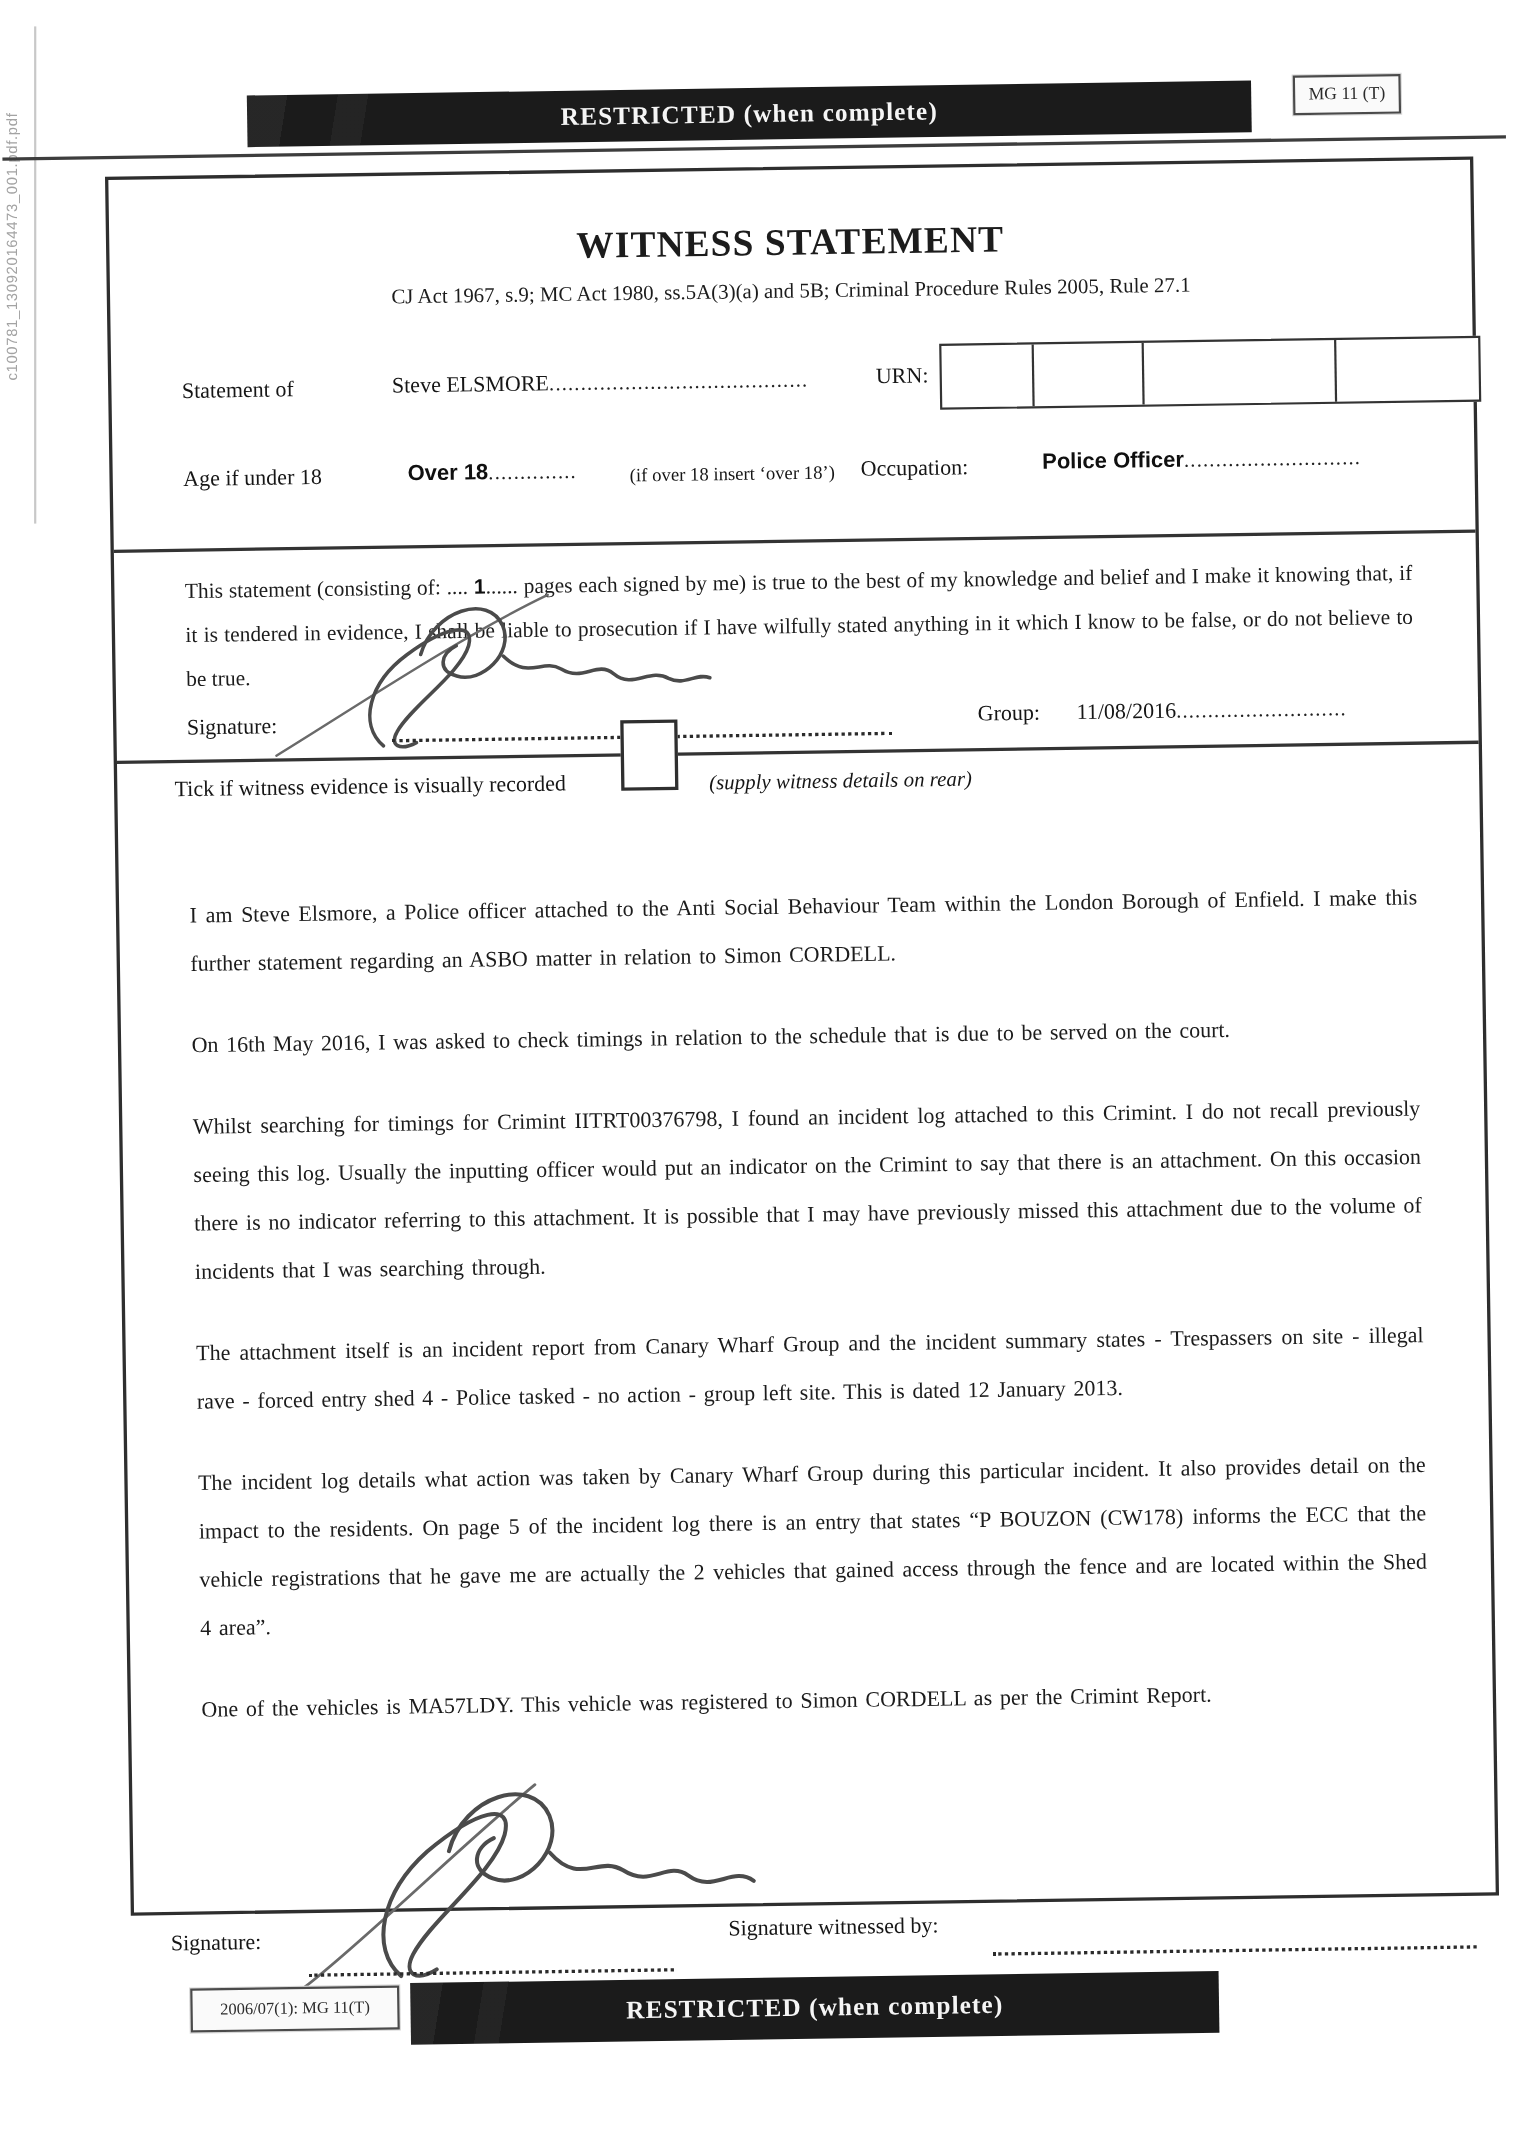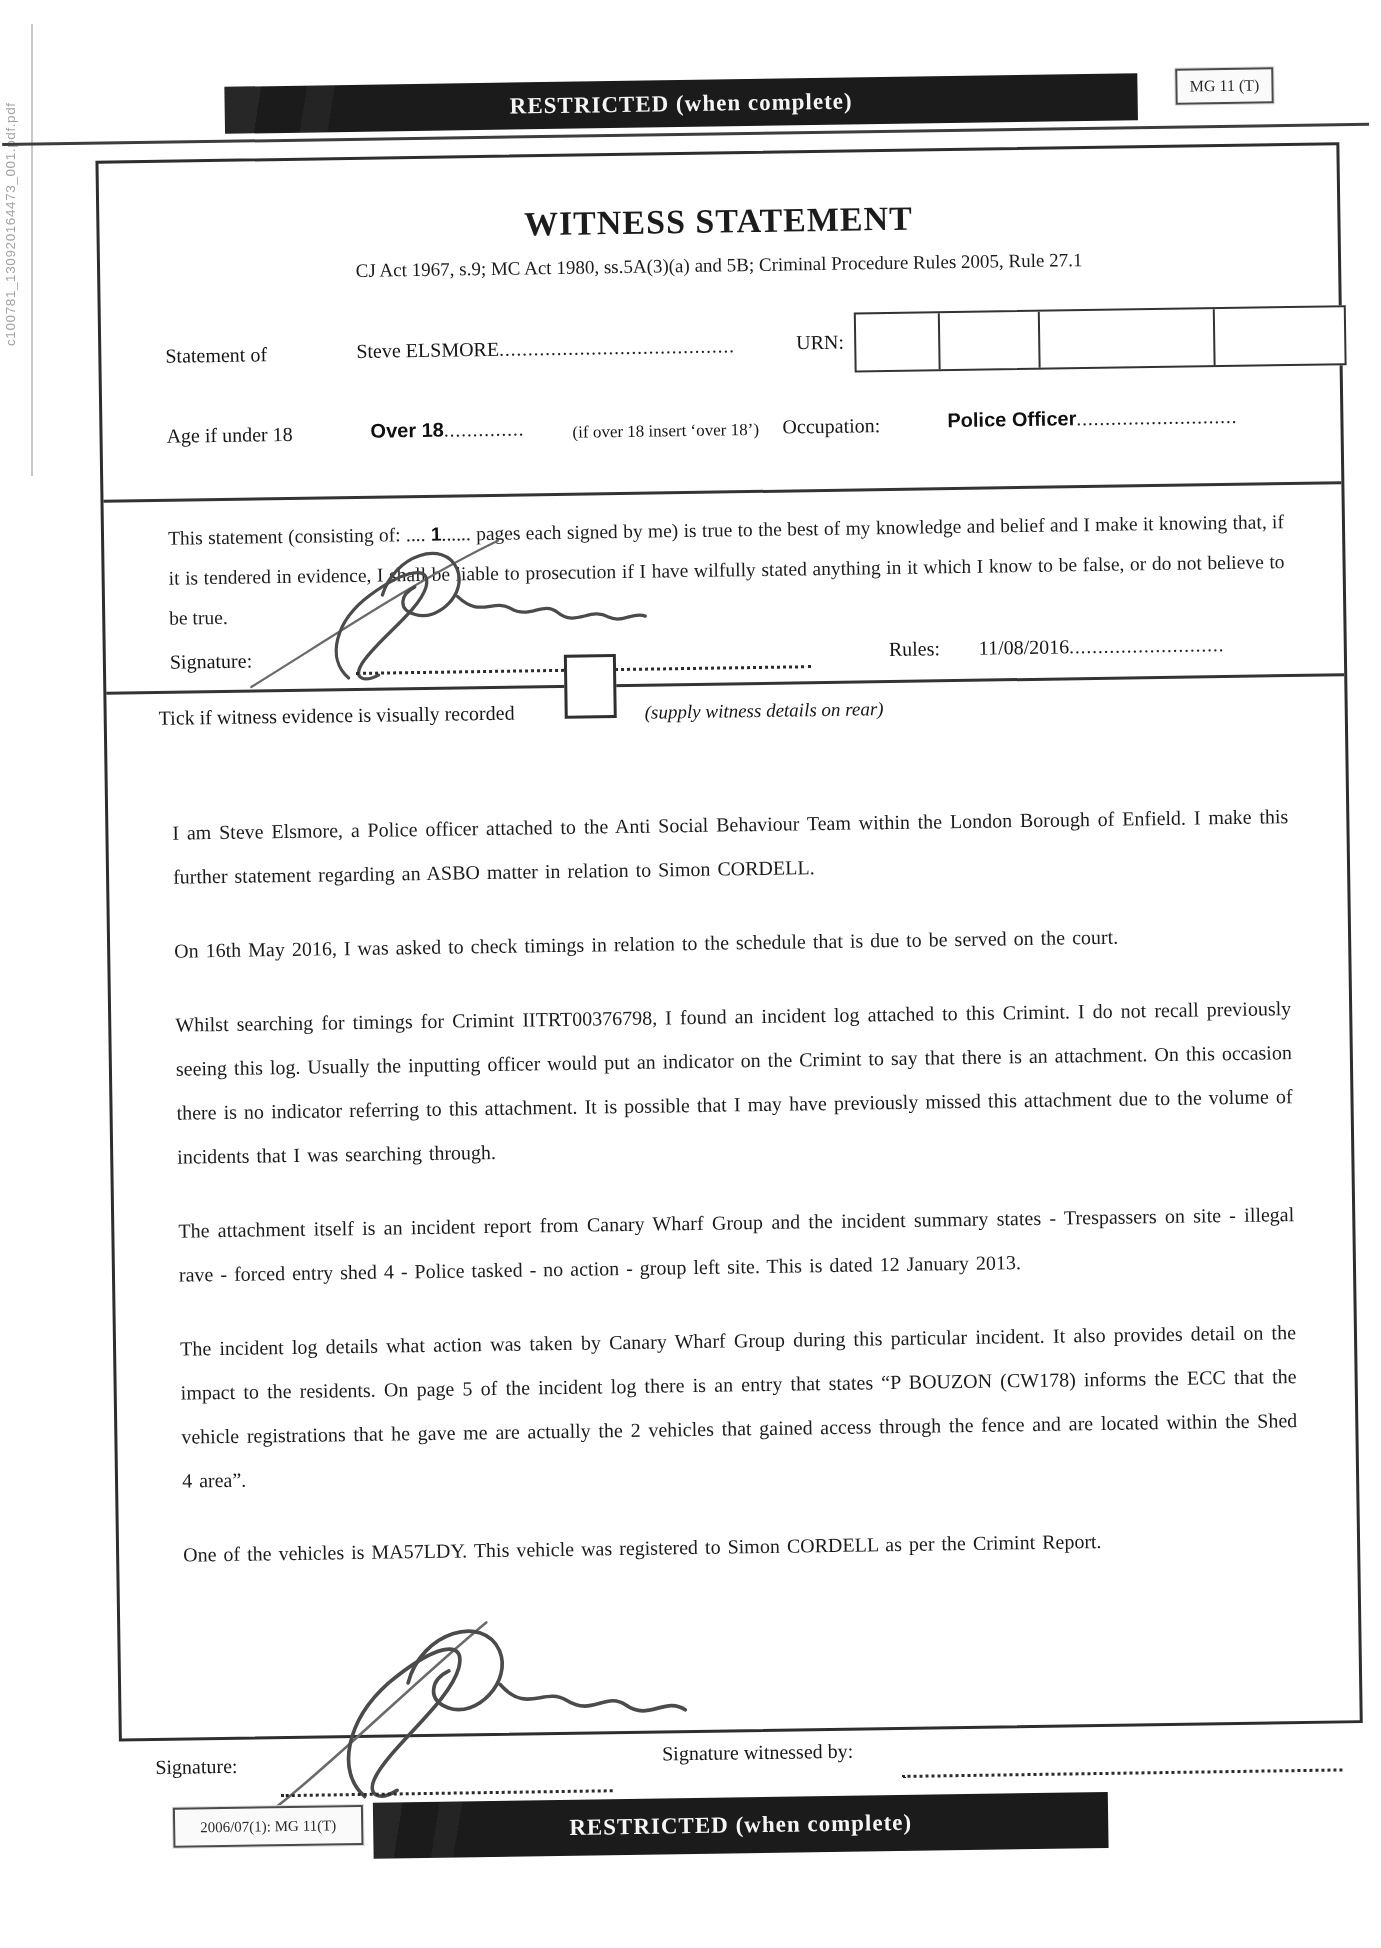--- a/index.html
+++ b/index.html
@@ -103,21 +103,21 @@
 
     <svg class="abs sig-svg" style="left:135px;top:378px;" width="430" height="150" viewBox="0 0 340 120">
       <path class="slash" d="M6,118 C60,86 140,34 205,4"></path>
       <path d="M84,112 C66,96 74,66 102,46 C130,26 152,22 147,40 C141,60 104,84 94,102 C88,112 96,116 108,110"></path>
       <path d="M112,46 C122,14 162,2 172,26 C180,46 156,68 138,62 C124,58 126,46 138,40"></path>
       <path d="M172,48 C190,66 200,50 214,58 C230,68 240,52 252,62 C266,74 278,58 292,66 C304,72 312,62 322,66"></path>
     </svg>
 
     <span class="abs lbl" style="left:64px;top:488px;">Signature:</span>
     <div class="abs dotted-rule" style="left:250px;top:512px;width:455px;"></div>
-    <span class="abs lbl" style="left:783px;top:486px;">Rules:</span>
+    <span class="abs lbl" style="left:783px;top:486px;">Group:</span>
     <span class="abs val" style="left:873px;top:486px;"><span>11/08/2016</span><span class="dots">...........................</span></span>
 
     <div class="abs divider" style="top:528px;"></div>
 
     <span class="abs lbl" style="left:52px;top:544px;">Tick if witness evidence is visually recorded</span>
     <div class="abs" id="checkbox"></div>
     <span class="abs lbl italic" style="left:538px;top:546px;font-size:19px;">(supply witness details on rear)</span>
 
     <div class="abs" id="body-text">
       <p>I am Steve Elsmore, a Police officer attached to the Anti Social Behaviour Team within the London Borough of Enfield.  I make this further statement regarding an ASBO matter in relation to Simon CORDELL.</p>

